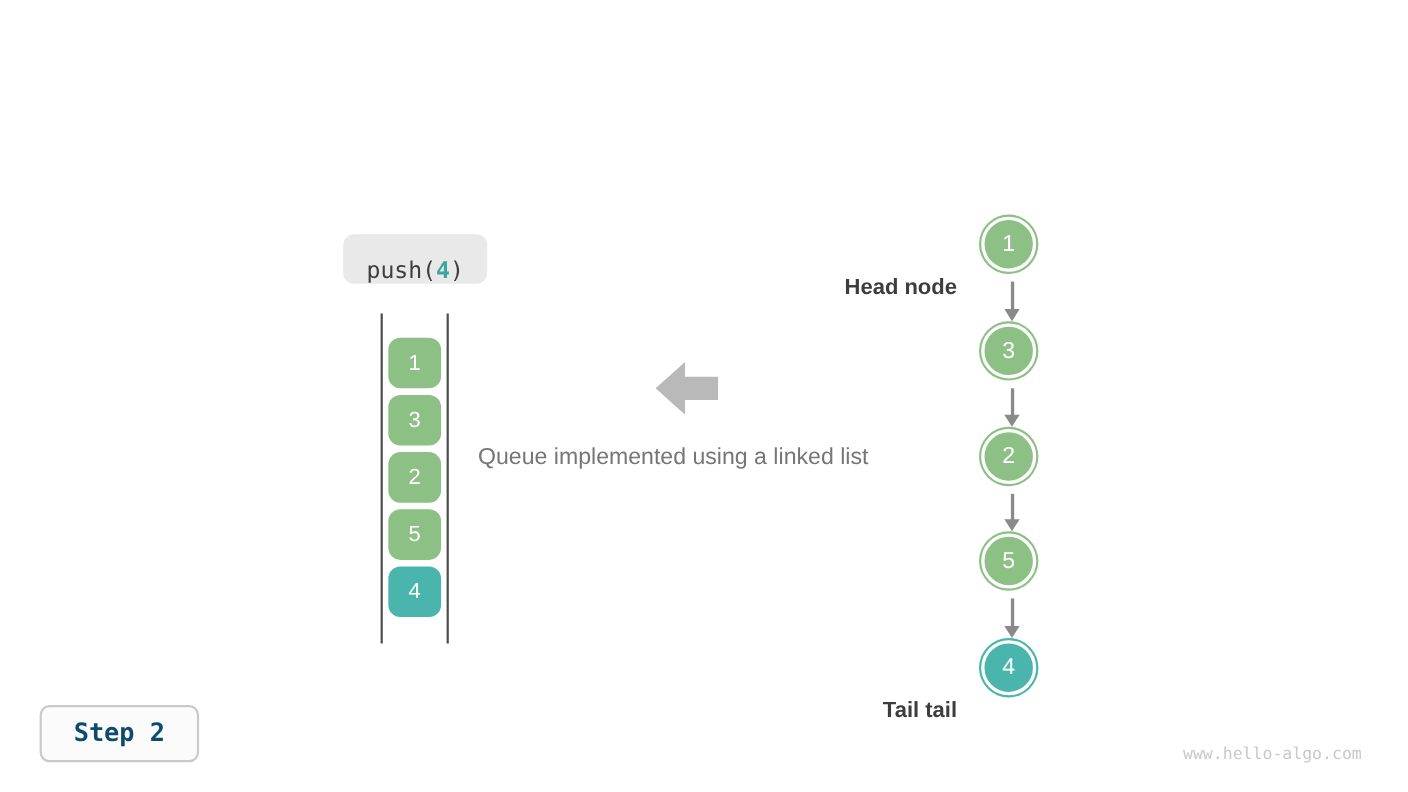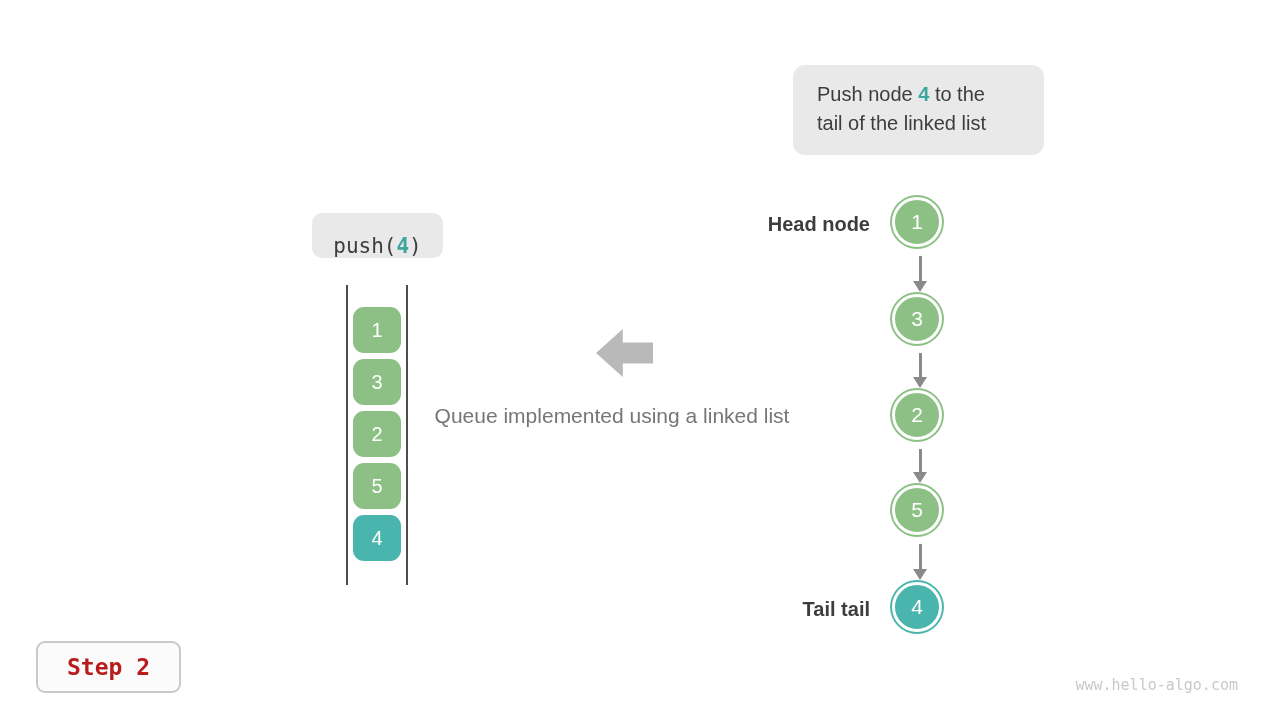--- a/index.html
+++ b/index.html
@@ -103,20 +103,21 @@
   }
 
   
   .node-label {
     position: absolute;
     right: 410px;
     font-size: 20px;
     font-weight: bold;
     color: #3d3d3d;
     white-space: nowrap;
+    margin-top: 37px;
   }
   .head-label { top: 213px; }
   .tail-label { top: 598px; }
 
   
   .ll-node {
     position: absolute;
     left: 892px;
     width: 50px;
     height: 50px;
@@ -174,43 +175,39 @@
     height: 52px;
     background: #fbfbfb;
     border: 2px solid #c9c9c9;
     border-radius: 9px;
     display: flex;
     align-items: center;
     justify-content: center;
     font-family: "DejaVu Sans Mono", monospace;
     font-weight: bold;
     font-size: 23px;
-    color: #b91c1c;
+    color: #0c4a6e;
   }
 
   
   .watermark {
     position: absolute;
     right: 42px;
     top: 676px;
     font-family: "DejaVu Sans Mono", monospace;
     font-size: 15px;
     color: #c9c9c9;
     margin-left: 40px;
   }
 </style>
 </head>
 <body>
 
 <div class="canvas">
 
-  <div class="annotation">
-    <span>Push node </span><span class="accent-num">4</span><span> to the</span><br>
-    <span>tail of the linked list</span>
-  </div>
 
   <div class="push-call">
     <span>push(</span>
       <span class="accent-num">4</span>
       <span>)</span>
   </div>
 
   <div class="queue-track">
     <div class="queue-box fill-green">1</div>
     <div class="queue-box fill-green">3</div>

